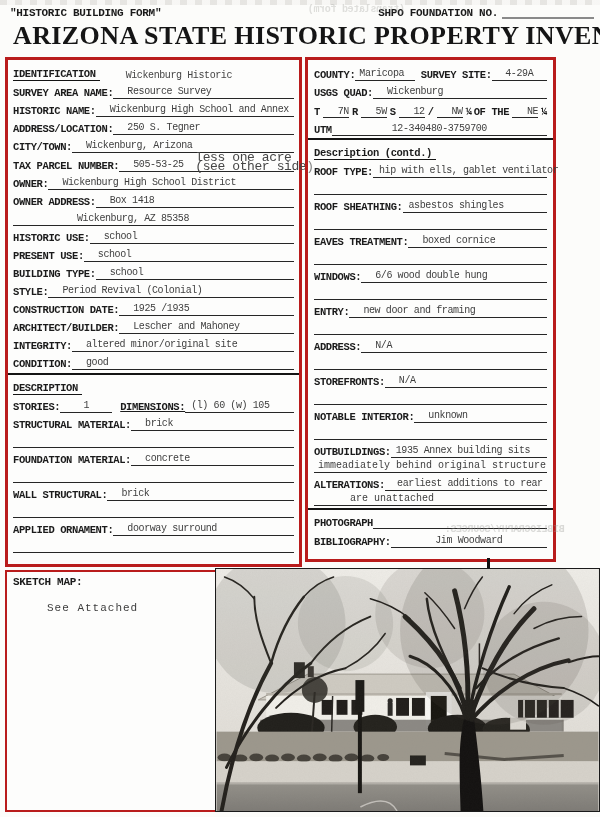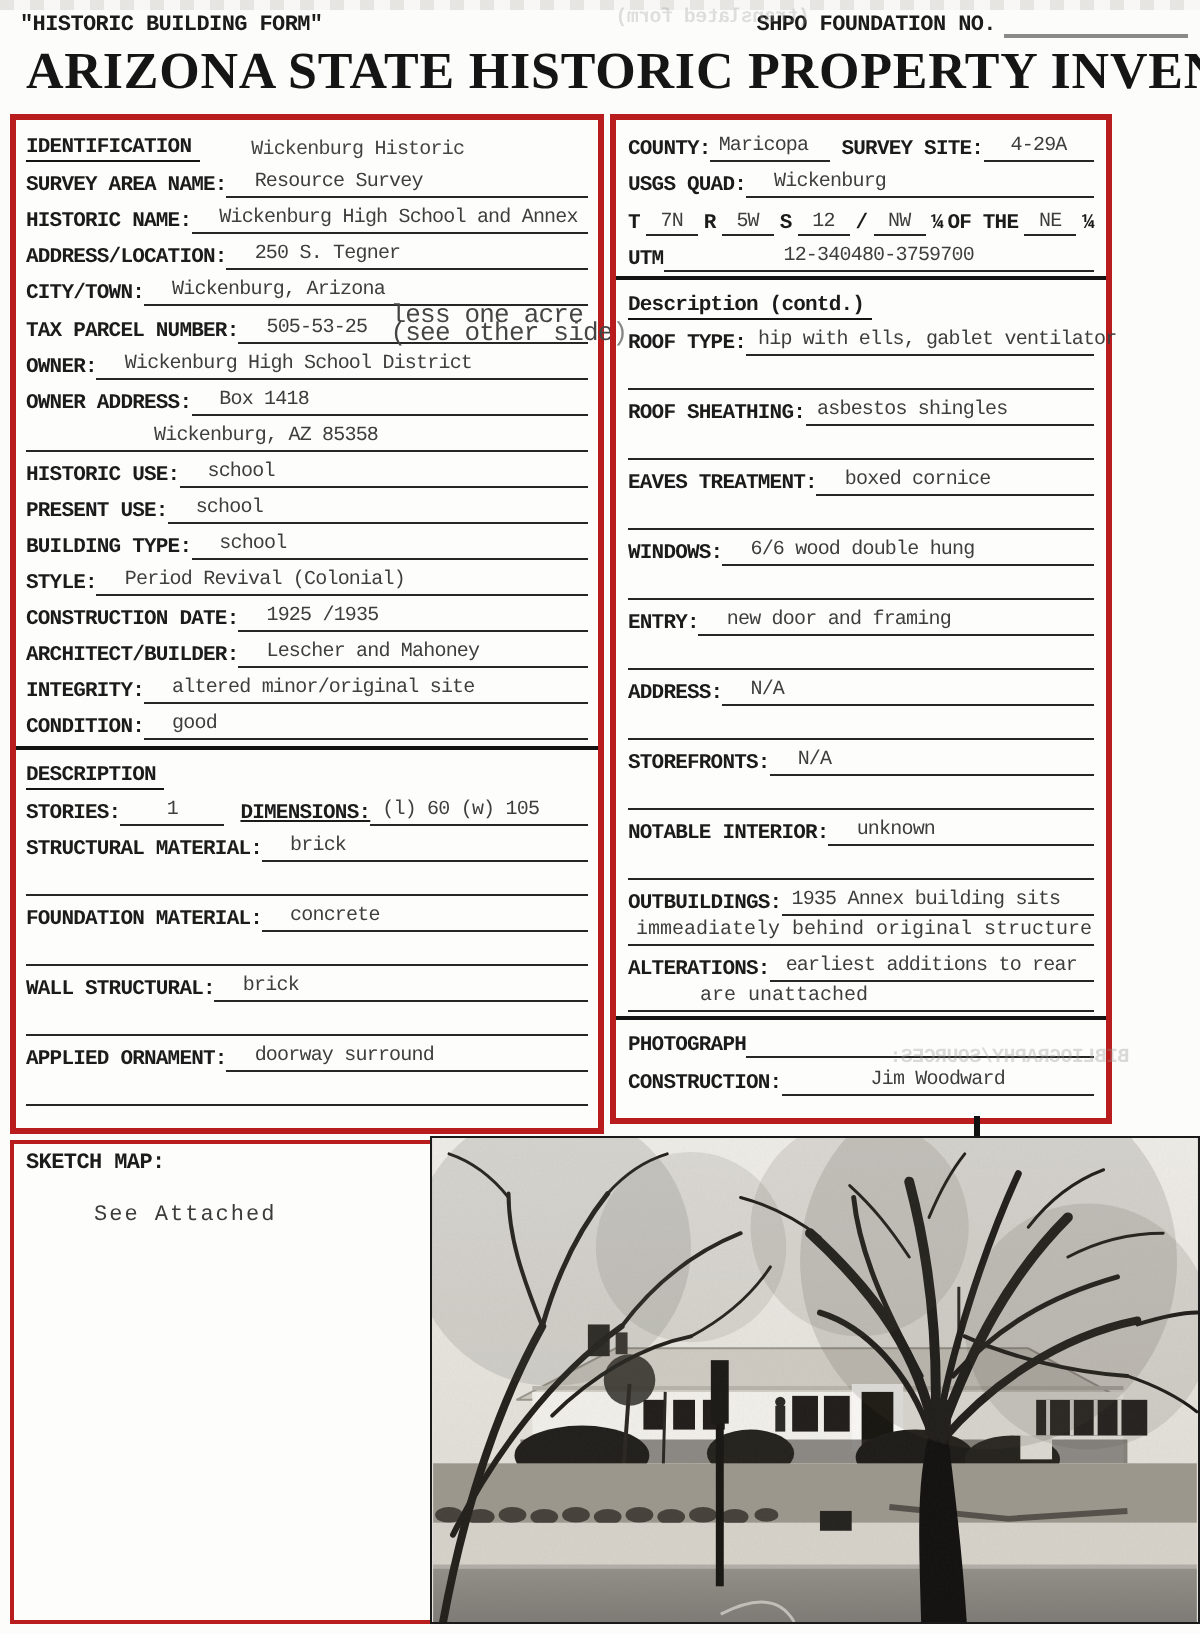--- a/index.html
+++ b/index.html
@@ -27,21 +27,21 @@
   .fill{flex:1;border-bottom:1.4px solid #262626;font-weight:normal;color:#3e3e3e;font-size:10px;line-height:13px;text-align:left;padding-left:14px;overflow:visible;min-width:0;}
   .fill.center{text-align:center;padding-left:0;}
   .fill.indent2{padding-left:64px;}
   .sec-hdr{border-bottom:1.6px solid #141414;padding-right:4px;font-weight:bold;}
   .hdr-aside{font-weight:normal;color:#444;font-size:10px;margin-left:26px;}
   .divider{border-top:2.5px solid #141414;margin:3px -5px 2px -5px;}
   .divider.r{margin:2px -6px 2px -6px;}
   .stack{display:inline-block;vertical-align:bottom;font-size:13px;line-height:8.5px;margin-left:6px;color:#454545;}
   .blank-row{height:17px;display:flex;align-items:flex-end;}
   .blank-row .fill{padding-left:4px;}
-  .trs-u{display:inline-block;border-bottom:1.4px solid #262626;font-weight:normal;color:#3e3e3e;text-align:center;min-width:26px;margin:0 3px;font-size:10px;}
+  .trs-u{display:inline-block;border-bottom:1.4px solid #262626;font-weight:normal;color:#3e3e3e;text-align:right;min-width:26px;margin:0 3px;font-size:10px;}
   .trs-gap{display:inline-block;width:8px;}
   .sketch-label{font-size:11px;font-weight:bold;letter-spacing:-.3px;}
   .sketch-val{font-size:11px;color:#3c3c3c;margin:14px 0 0 34px;letter-spacing:1px;}
   .photo{position:absolute;left:215px;top:568px;width:385px;height:244px;z-index:6;border:1px solid #1a1a1a;box-sizing:border-box;background:#e7e4df;}
   .ghost{position:absolute;transform:scaleX(-1);color:#9a9a96;font-size:10px;font-weight:bold;opacity:.35;z-index:2;letter-spacing:-.3px;white-space:nowrap;}
   .ghost.top{left:308px;top:4px;opacity:.3;}
   .ghost.bib{left:445px;top:524px;}
   .photo-tick{position:absolute;left:487px;top:558px;width:3px;height:10px;background:#111;z-index:7;}
 </style>
 </head>
@@ -288,34 +288,34 @@
   <div class="frow">
     <span>OUTBUILDINGS:</span>
     <span class="fill" style="padding-left:5px;">1935 Annex building sits</span>
   </div>
   <div class="blank-row" style="height:15px;">
     <span class="fill">immeadiately behind original structure</span>
   </div>
 
   <div class="frow">
     <span>ALTERATIONS:</span>
-    <span class="fill" style="padding-left:8px;">earliest additions to rear</span>
+    <span class="fill" style="padding-left:8px;text-align:center;">earliest additions to rear</span>
   </div>
   <div class="blank-row" style="height:15px;">
     <span class="fill" style="padding-left:36px;">are unattached</span>
   </div>
 
   <div class="divider r"></div>
 
   <div class="frow" style="height:17px;">
     <span>PHOTOGRAPH</span>
     <span class="fill"></span>
   </div>
   <div class="frow tall">
-    <span>CONSTRUCTION:</span>
+    <span>BIBLIOGRAPHY:</span>
     <span class="fill center">Jim Woodward</span>
   </div>
 </div>
 
 <div class="box sketch-box">
   <div class="sketch-label">SKETCH MAP:</div>
   <div class="sketch-val">See  Attached</div>
 </div>
 
 <div class="photo-tick"></div>

